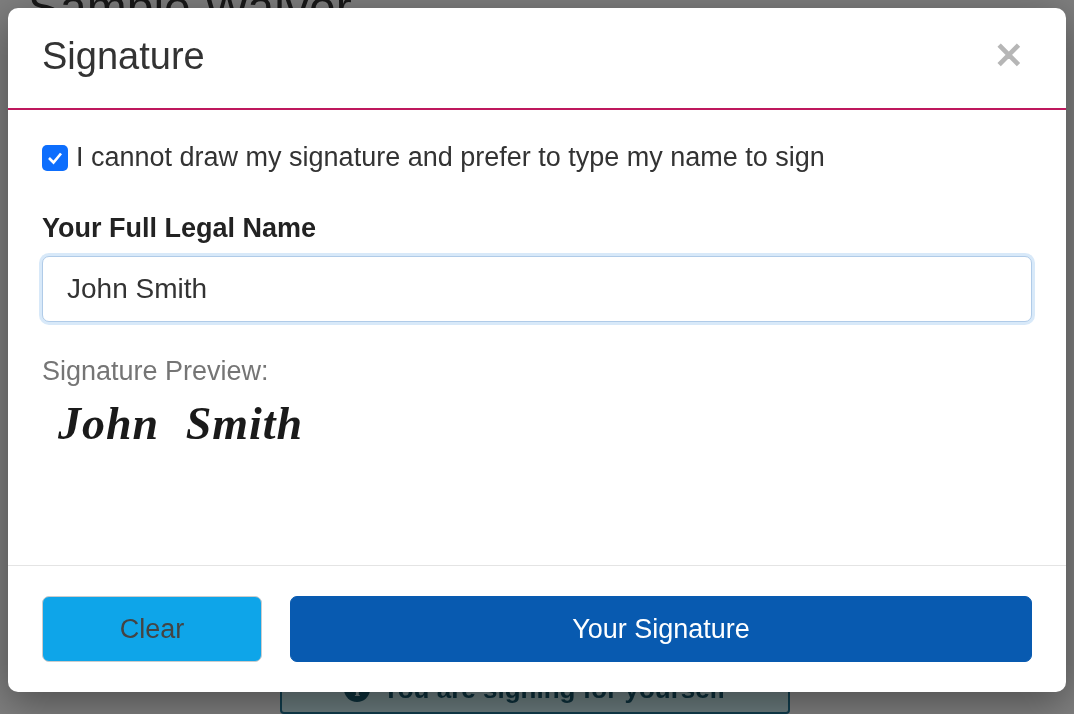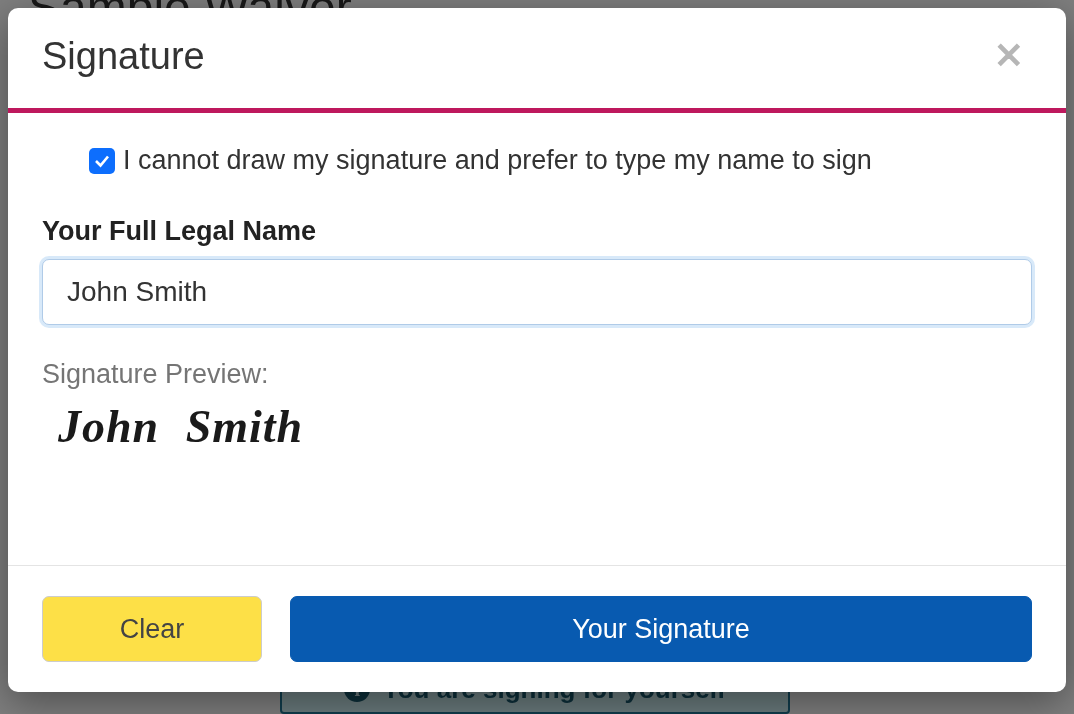--- a/index.html
+++ b/index.html
@@ -69,21 +69,21 @@
       right: 8px;
       bottom: 22px;
       background: #fff;
       border-radius: 10px;
       box-shadow: 0 10px 40px rgba(0,0,0,0.4);
       display: flex;
       flex-direction: column;
     }
     .modal-header {
       padding: 26px 34px 30px 34px;
-      border-bottom: 5px solid #be185d;
+      border-bottom: 2px solid #be185d;
       display: flex;
       align-items: center;
       justify-content: space-between;
     }
     .modal-title {
       font-size: 38px;
       font-weight: 500;
       color: #333;
     }
     .close-btn {
@@ -97,21 +97,20 @@
     }
     .modal-body {
       padding: 32px 34px 20px 34px;
       flex: 1;
     }
     .checkbox-row {
       display: flex;
       align-items: center;
       gap: 8px;
       margin-bottom: 40px;
-      margin-left: 47px;
     }
     .checkbox {
       width: 26px;
       height: 26px;
       border-radius: 5px;
       background: #0d6efd;
       display: inline-flex;
       align-items: center;
       justify-content: center;
       cursor: pointer;
@@ -172,21 +171,21 @@
       height: 66px;
       border-radius: 7px;
       font-size: 27px;
       cursor: pointer;
       border: 1px solid #ccc;
       display: inline-flex;
       align-items: center;
       justify-content: center;
     }
     .btn-secondary {
-      background: #fde047;
+      background: #0ea5e9;
       color: #444;
       flex: 0 0 220px;
     }
     .btn-cancel {
       background: #efefef;
       color: #444;
       flex: 0 0 236px;
     }
     .btn-primary {
       background: #085ab0;

